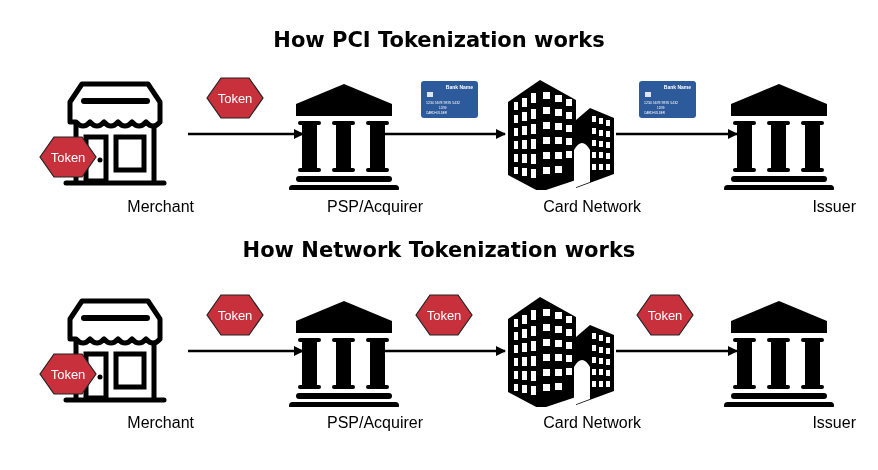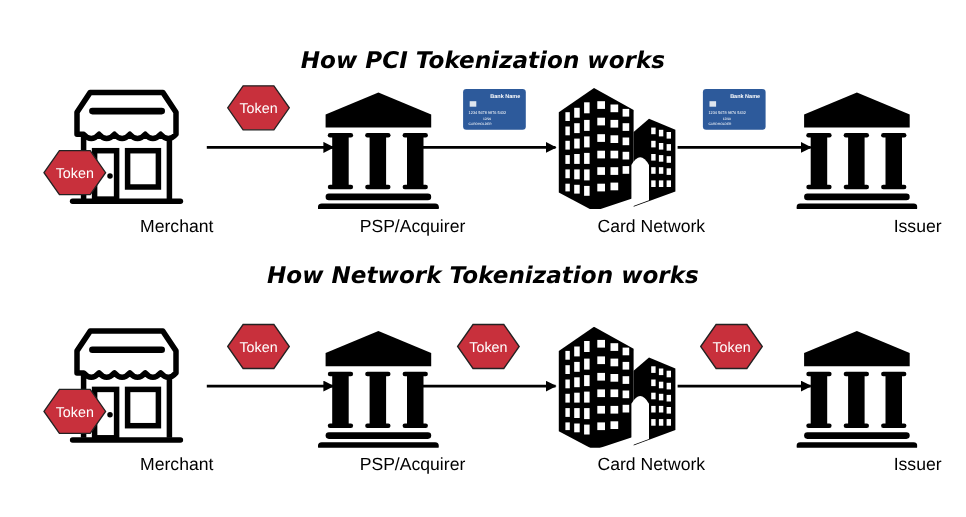--- a/index.html
+++ b/index.html
@@ -8,22 +8,22 @@
     .title { position: absolute; left: 0; width: 878px; text-align: center;
              font-family: "DejaVu Sans", sans-serif; font-weight: bold; font-size: 21px; }
     .label { position: absolute; width: 160px; text-align: right; font-size: 16px; }
     svg.diagram { position: absolute; left: 0; top: 0; }
     .token-text { font-family: "Liberation Sans", sans-serif; font-size: 13px; fill: #fff; }
     .card-text { font-family: "Liberation Sans", sans-serif; fill: #fff; }
   </style>
 </head>
 <body>
 
-<div class="title" style="top:43px;font-style:italic;">How PCI Tokenization works</div>
-<div class="title" style="top:238px;font-style:italic;">How Network Tokenization works</div>
+<div class="title" style="top:28px;">How PCI Tokenization works</div>
+<div class="title" style="top:238px;">How Network Tokenization works</div>
 
 <svg class="diagram" width="878" height="470" viewBox="0 0 878 470">
   <defs>
     <marker id="arrowhead" markerWidth="10" markerHeight="10" refX="9" refY="5" orient="auto" markerUnits="userSpaceOnUse">
       <path d="M0,0 L10,5 L0,10 Z" fill="#000"></path>
     </marker>
 
     <symbol id="store" viewBox="0 0 110 110">
       <path d="M22,4 L88,4 L100,22 L100,42 Q93,50 86,42 Q79,50 72,42 Q65,50 58,42 Q51,50 44,42 Q37,50 30,42 Q23,50 16,42 L10,42 L10,22 Z" fill="#fff" stroke="#000" stroke-width="5" stroke-linejoin="round"></path>
       <line x1="24" y1="21" x2="87" y2="21" stroke="#000" stroke-width="6" stroke-linecap="round"></line>

